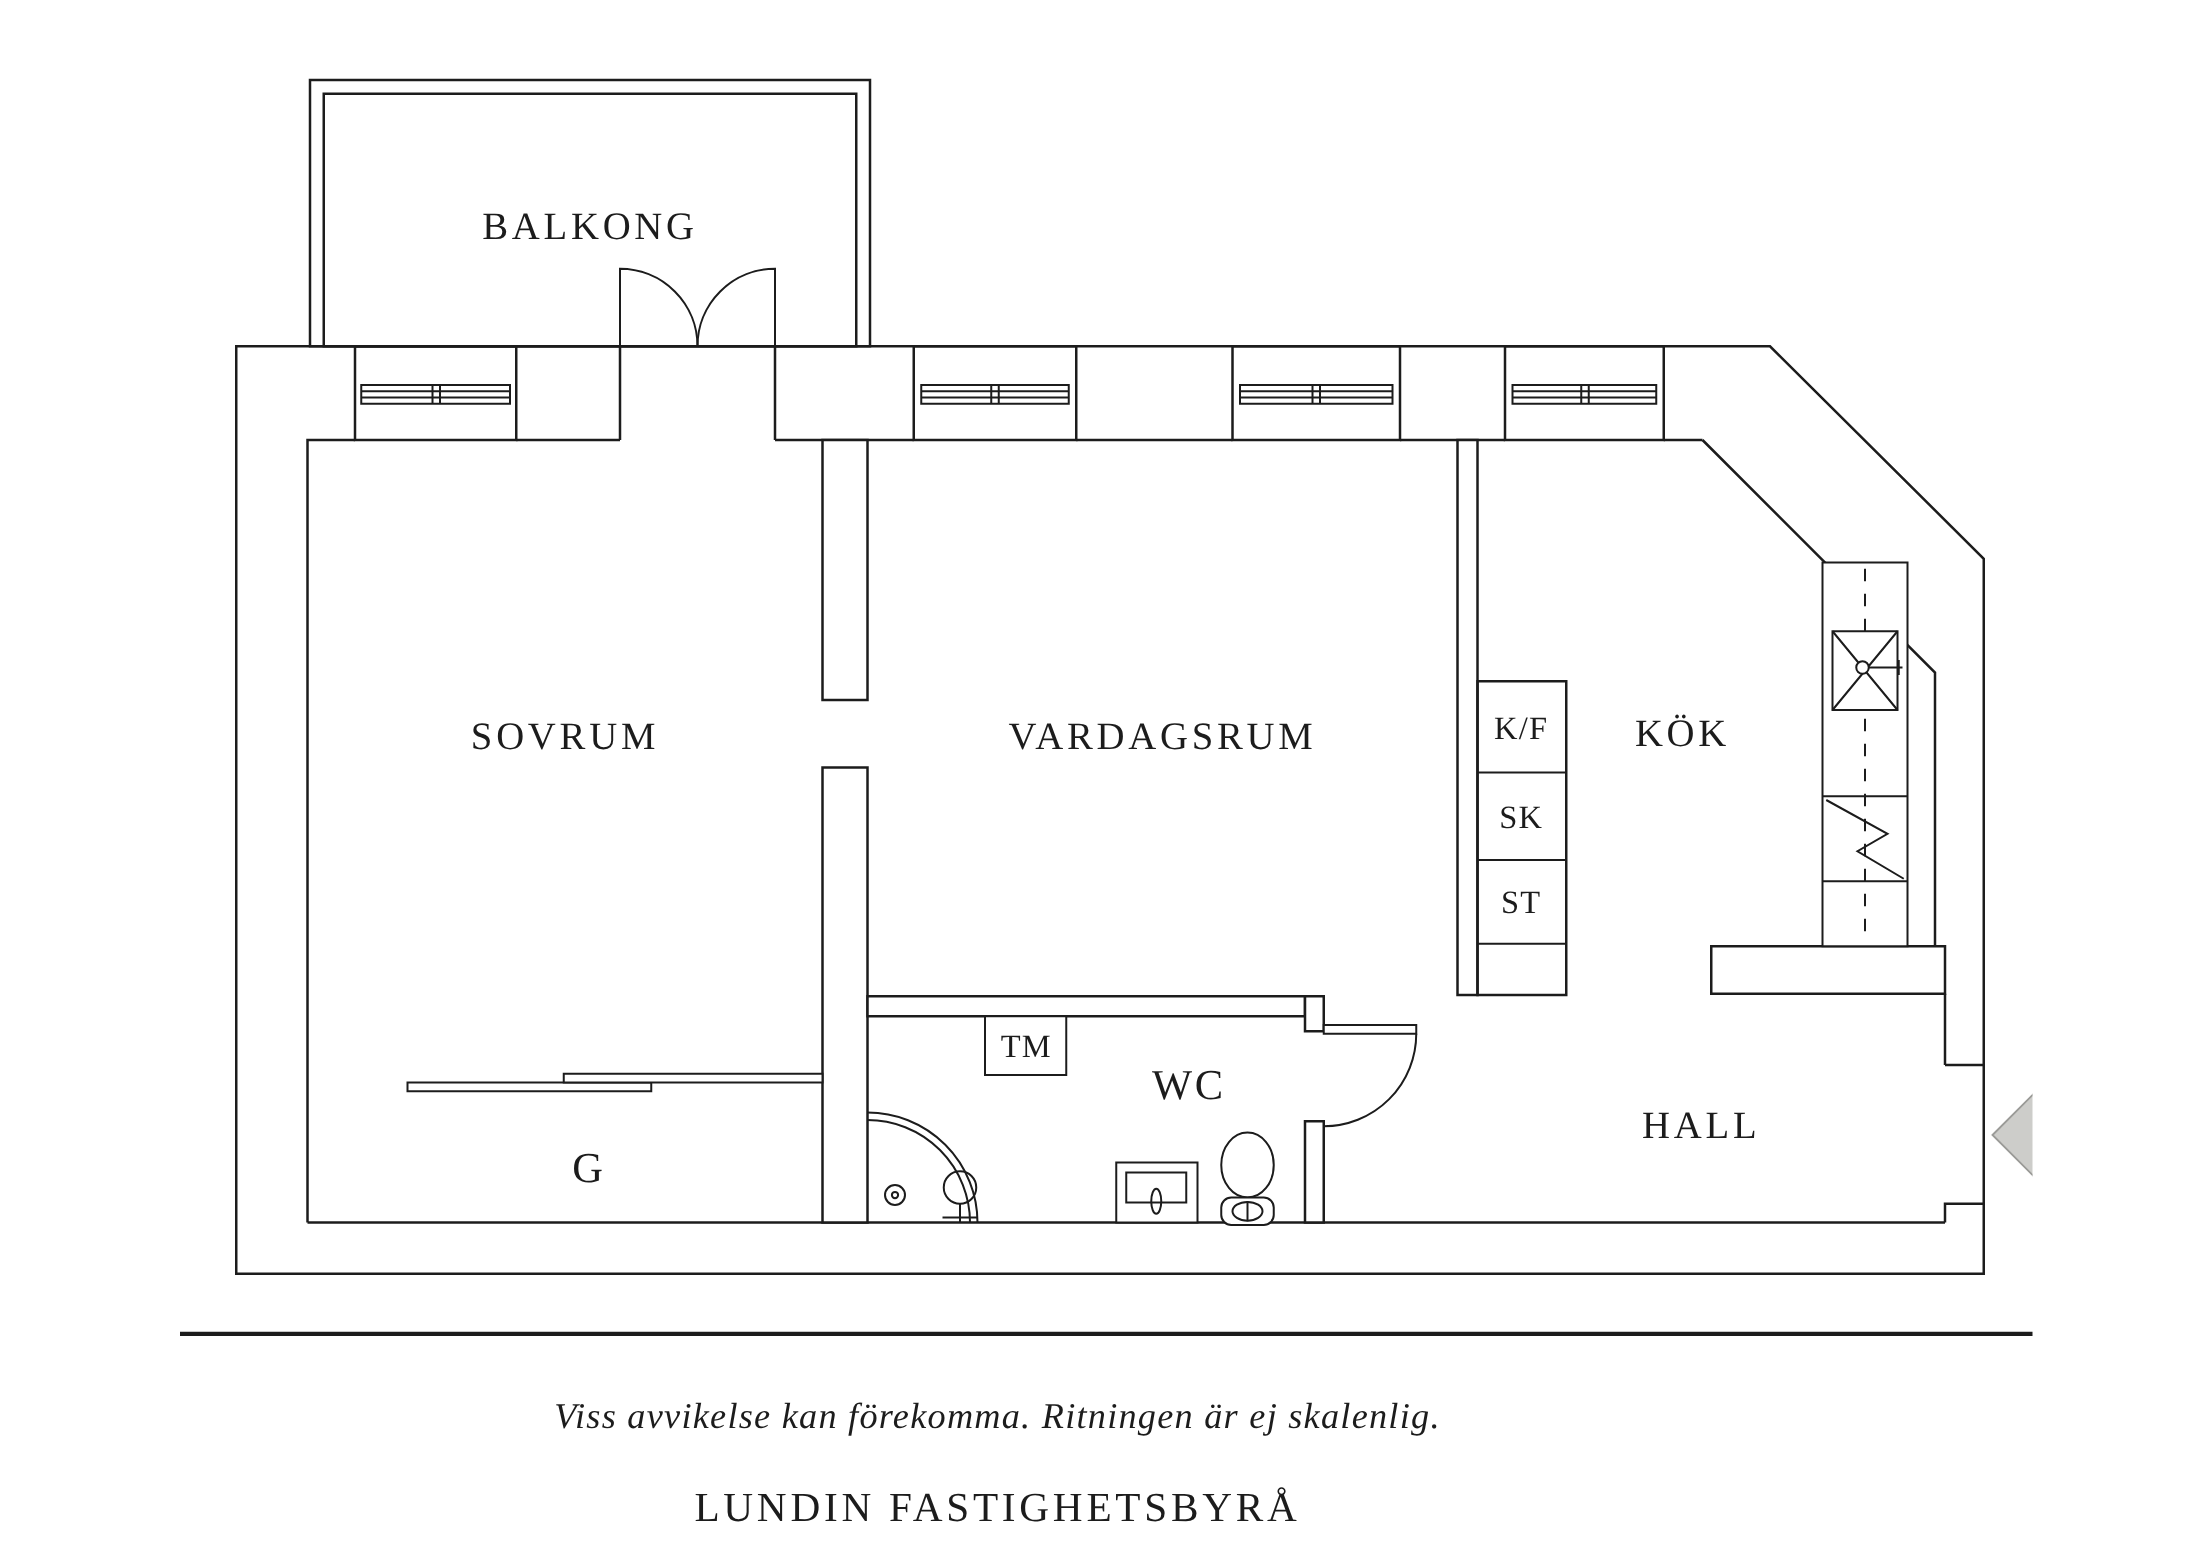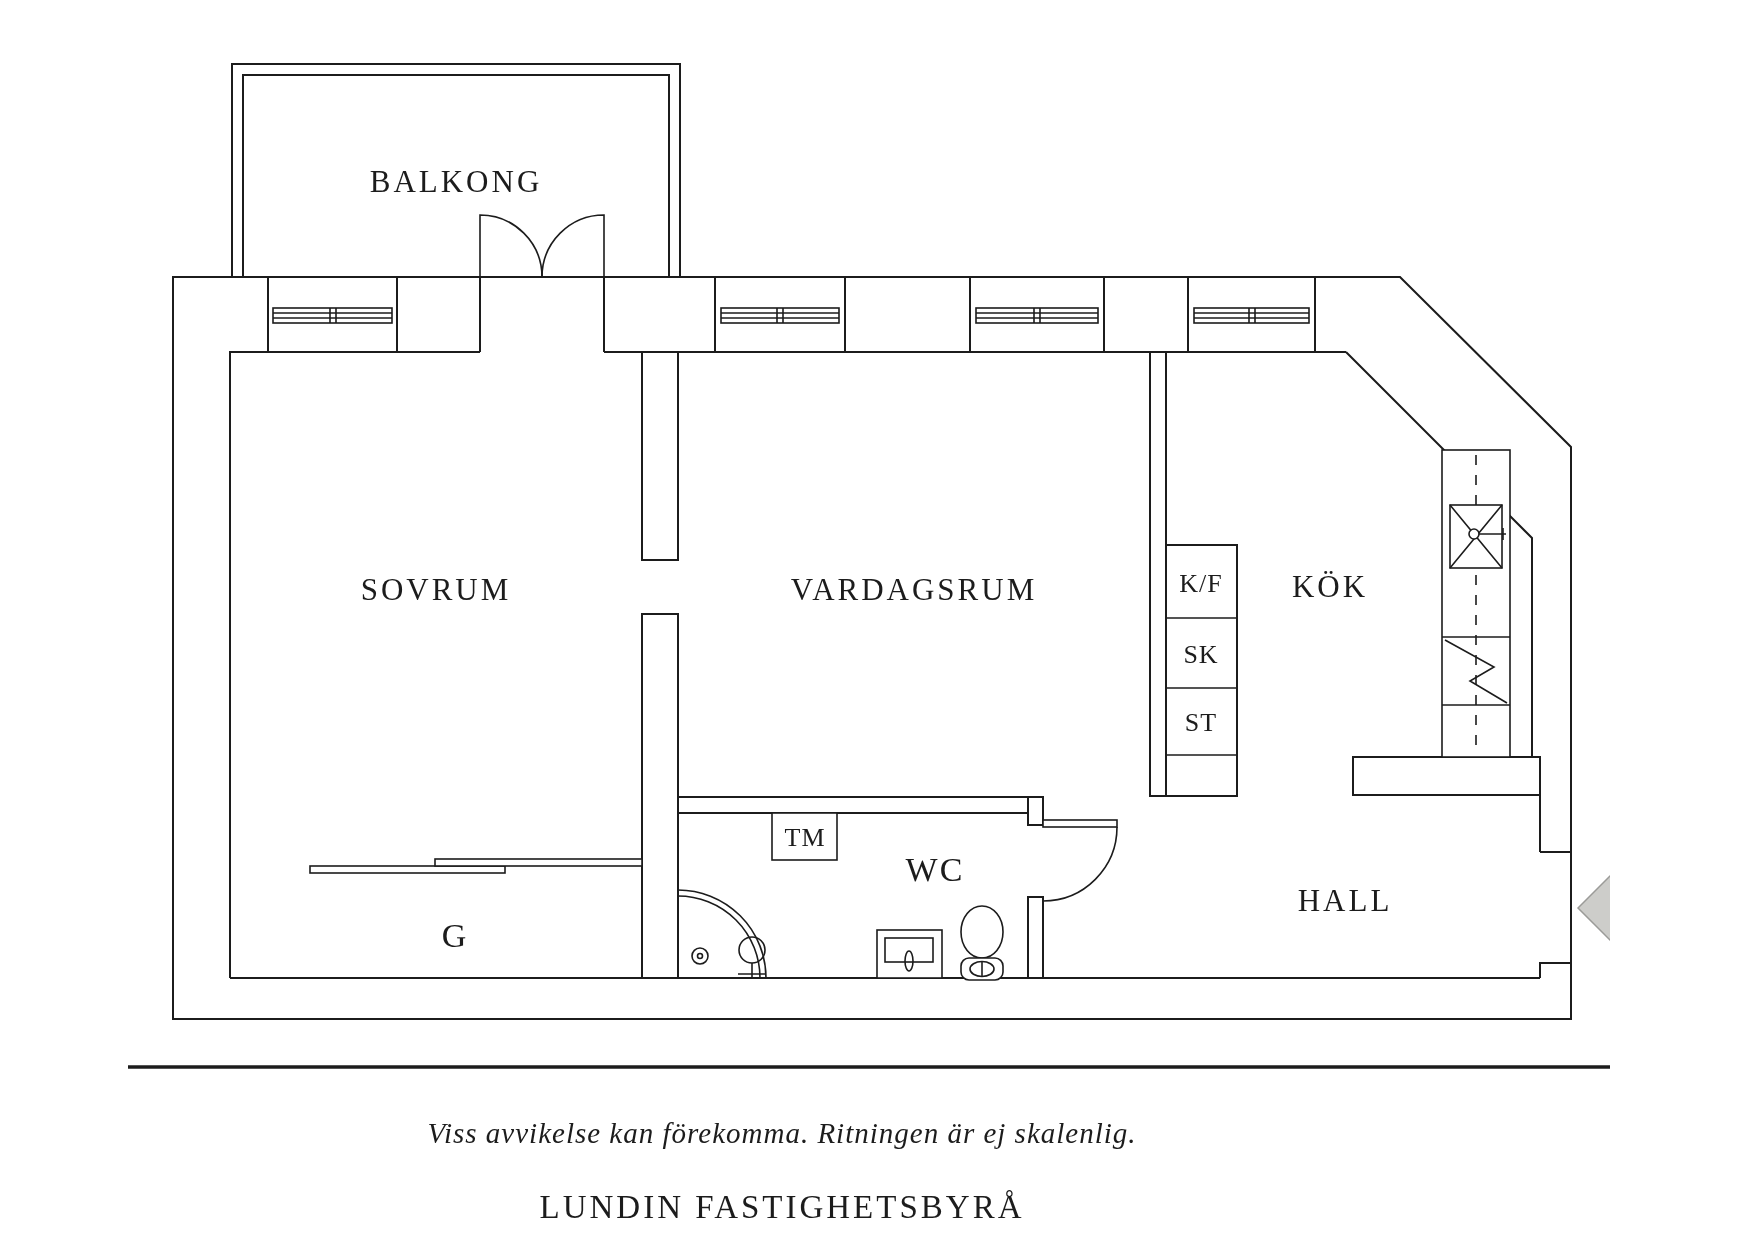--- a/index.html
+++ b/index.html
@@ -1,16 +1,16 @@
 <!DOCTYPE html>
 <html><head>
 <meta charset="utf-8">
 <style>
   html,body{margin:0;padding:0;background:#ffffff;}
-  .stage{width:1610px;height:1240px;position:relative;background:#ffffff;overflow:hidden;}
+  .stage{width:1610px;height:1240px;position:relative;background:#ffffff;overflow:hidden;padding-left:16px;}
   svg{display:block;}
   text{fill:#1c1c1c;font-family:"Liberation Serif","DejaVu Serif",serif;}
   .room-label{font-size:31px;letter-spacing:3px;}
   .small-label{font-size:26px;letter-spacing:1px;}
   .big-label{font-size:34px;letter-spacing:2px;}
   .footer-disclaimer{font-size:29px;font-style:italic;letter-spacing:1px;}
   .footer-brand{font-size:33px;letter-spacing:3px;}
   .wall{fill:#ffffff;stroke:#1c1c1c;stroke-width:2;}
   .wline{fill:none;stroke:#1c1c1c;stroke-width:2;}
   .thin{fill:none;stroke:#1c1c1c;stroke-width:1.6;}

